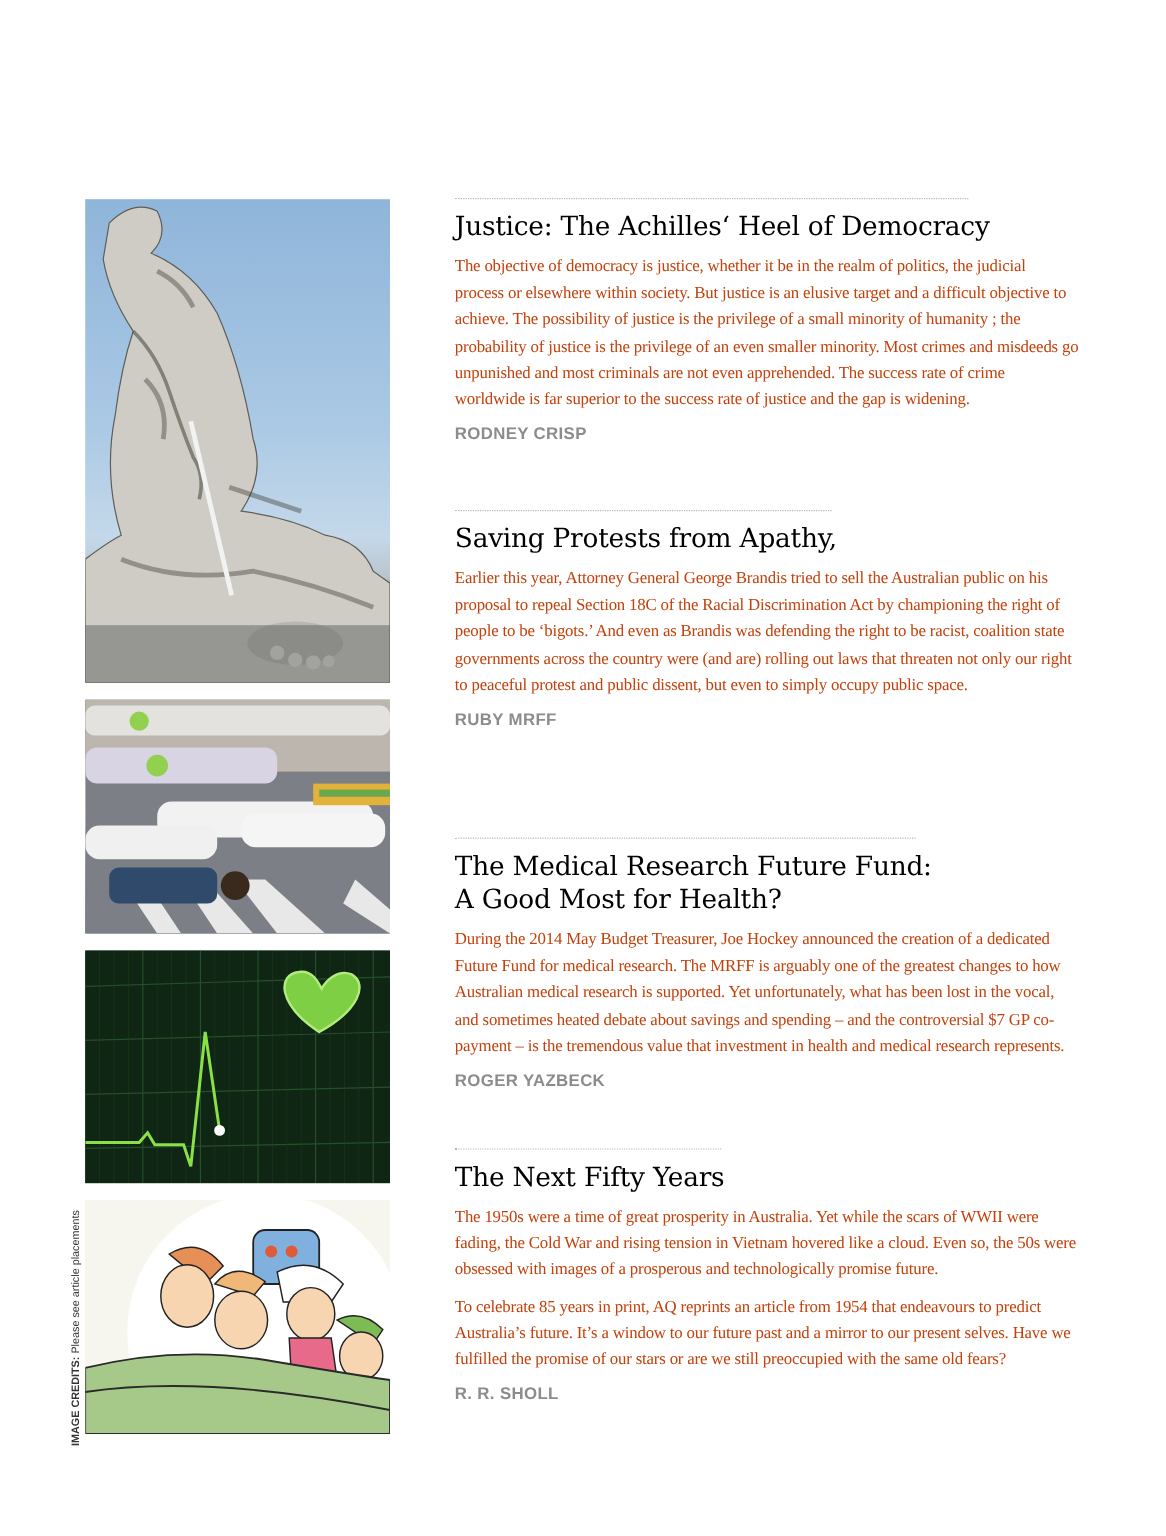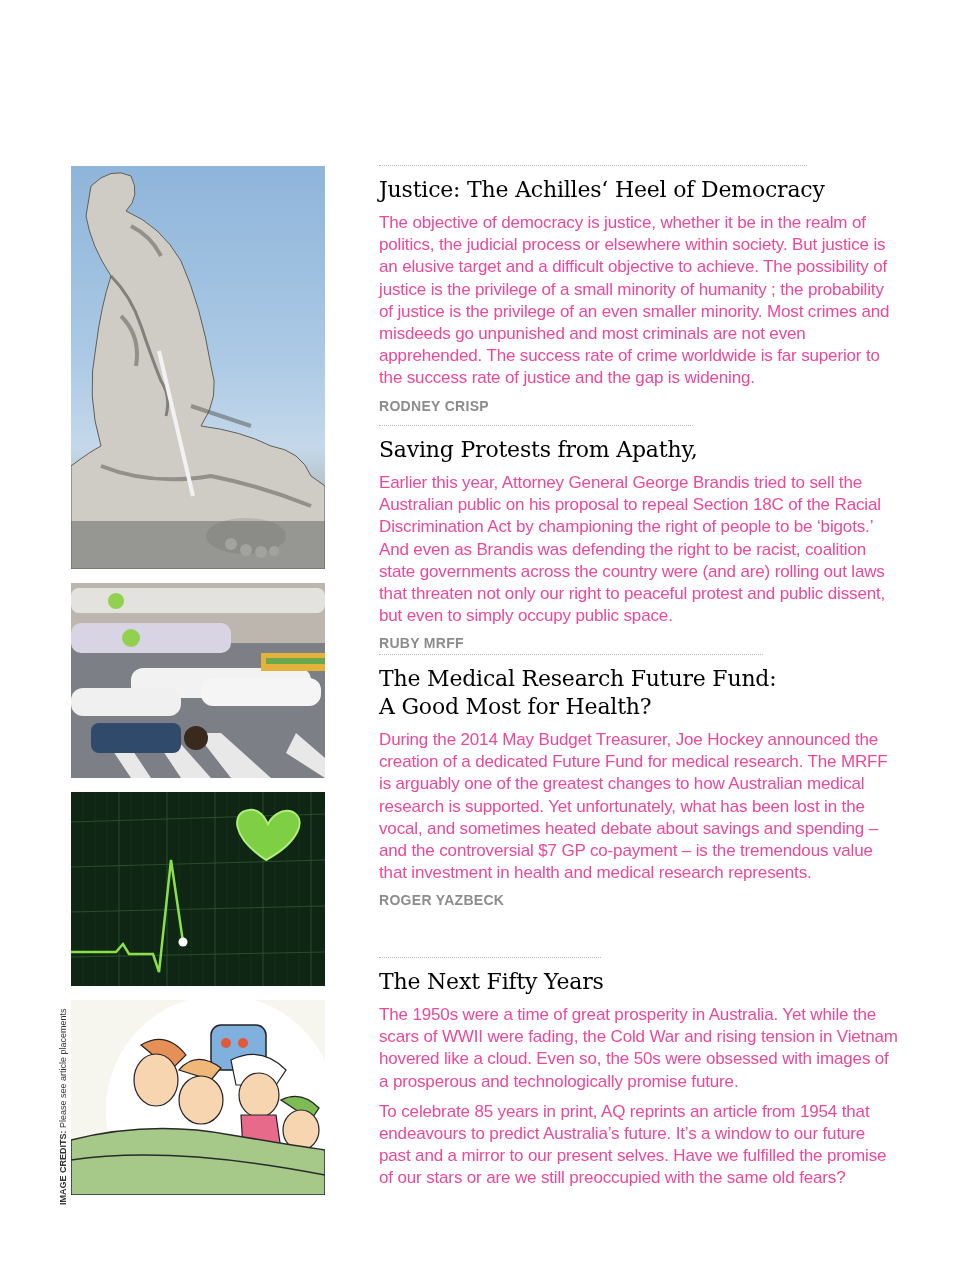--- a/index.html
+++ b/index.html
@@ -13,21 +13,21 @@
   .pic-protest { top: 583px; height: 195px; background: linear-gradient(180deg, #9e9a95 0%, #d9d6d2 30%, #e6e4e1 50%, #8b8d92 75%, #6c7078 100%); }
   .pic-ecg { top: 792px; height: 194px; background: #0f2a14; }
   .pic-jetsons { top: 1000px; height: 195px; background: #f7f6ee; }
 
   .credits { position: absolute; left: 58px; top: 1205px; transform: rotate(-90deg); transform-origin: 0 0; width: 190px; font-size: 9px; color: #333; white-space: nowrap; }
   .credits b { font-weight: bold; }
 
   .article { position: absolute; left: 379px; width: 520px; }
   .sep { height: 0; border-top: 1px dotted #b8b8b8; margin-bottom: 10px; }
   .title { font-family: "DejaVu Serif", "Liberation Serif", serif; font-size: 22px; line-height: 28px; color: #000000; margin: 0 0 8px 0; font-weight: normal; letter-spacing: -0.2px; }
-  .body { font-size: 17px; line-height: 22.2px; color: #ec4899; margin: 0 0 8px 0; letter-spacing: -0.15px; }
+  .body { font-size: 14px; line-height: 22.2px; color: #c2410c; margin: 0 0 8px 0; letter-spacing: -0.15px; font-family: Liberation Serif, serif; }
   .byline { font-size: 14px; font-weight: bold; color: #8c8c8c; letter-spacing: 0.3px; margin-top: 6px; }
 </style>
 </head>
 <body>
 
 <div class="img-col">
   <div class="pic pic-statue" style="position:absolute;">
     <svg width="254" height="403" viewBox="0 0 254 403">
       <path d="M20 20 Q40 0 60 10 Q70 30 55 45 Q90 60 110 95 Q130 140 140 200 Q150 230 130 260 Q170 265 200 280 Q230 285 240 310 L254 320 L254 403 L0 403 L0 300 Q20 285 30 280 Q15 230 25 180 Q30 140 40 110 Q20 80 15 50 Z" fill="#cfccc5" stroke="#5e5e58" stroke-width="1"></path>
       <path d="M40 110 Q60 130 70 160 Q80 190 90 215 Q100 230 95 250" fill="none" stroke="#4c4c46" stroke-width="3" opacity="0.6"></path>
@@ -134,28 +134,29 @@
 
 <div class="article" style="top:425px;">
   <div class="sep" style="width:314px;"></div>
   <h2 class="title">
     <span>Saving Protests from Apathy,</span><br>
   </h2>
   <p class="body">Earlier this year, Attorney General George Brandis tried to sell the Australian public on his proposal to repeal Section 18C of the Racial Discrimination Act  by championing the right of people to be ‘bigots.’  And even as Brandis was defending the right to be racist, coalition state governments across the country were (and are) rolling out laws that threaten not only our right to peaceful protest and public dissent, but even to simply occupy public space.</p>
   <div class="byline">RUBY MRFF</div>
 </div>
 
-<div class="article" style="top:654px;">
+<div class="article" style="top:698px;">
   <div class="sep" style="width:384px;"></div>
   <h2 class="title">
     <span>The Medical Research Future Fund:</span><br>
     <span>A Good Most for Health?</span>
   </h2>
   <p class="body">During the 2014 May Budget Treasurer, Joe Hockey announced the creation of a dedicated Future Fund for medical research. The MRFF is arguably one of the greatest changes to how Australian medical research is supported. Yet unfortunately, what has been lost in the vocal, and sometimes heated debate about savings and spending – and the controversial $7 GP co-payment – is the tremendous value that investment in health and medical research represents.</p>
   <div class="byline">ROGER YAZBECK</div>
 </div>
 
 <div class="article" style="top:957px;">
   <div class="sep" style="width:222px;"></div>
   <h2 class="title">The Next Fifty Years</h2>
   <p class="body">The 1950s were a time of great prosperity in Australia. Yet while the scars of WWII were fading, the Cold War and rising tension in Vietnam hovered like a cloud. Even so, the 50s were obsessed with images of a prosperous and technologically promise future.</p>
   <p class="body">To celebrate 85 years in print, AQ reprints an article from 1954 that endeavours to predict Australia’s future. It’s a window to our future past and a mirror to our present selves. Have we fulfilled the promise of our stars or are we still preoccupied with the same old fears?</p>
+  <div class="byline">R. R. SHOLL</div>
 </div>
 
 </body></html>

